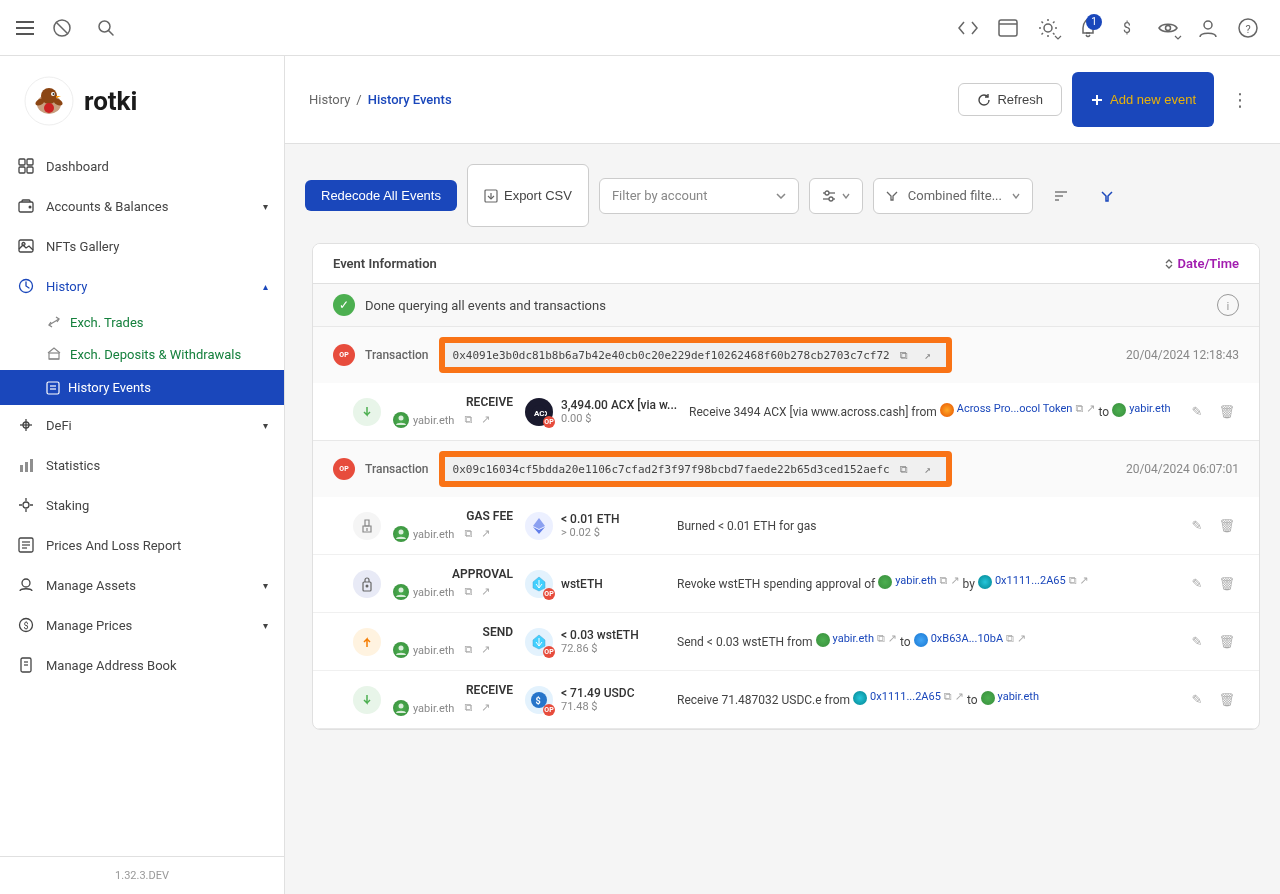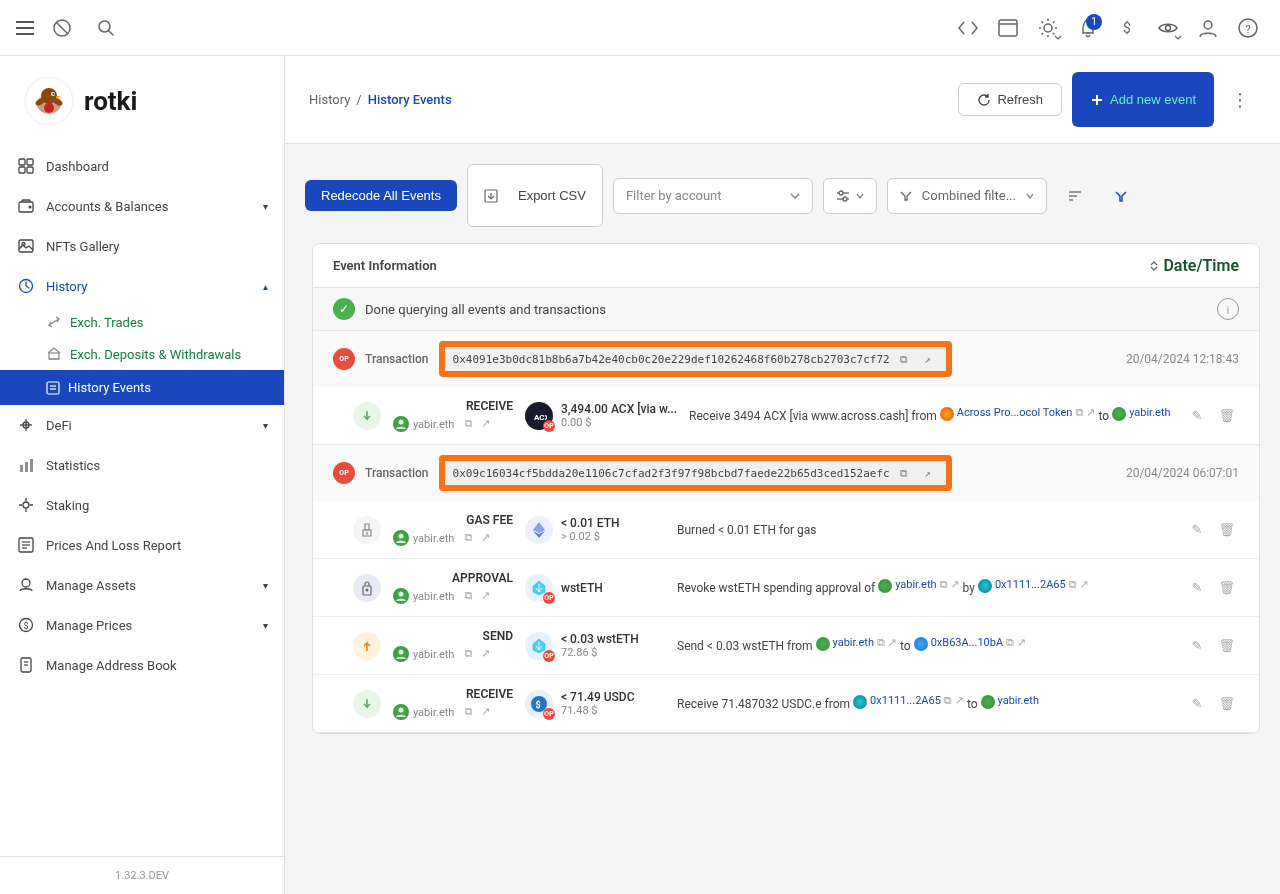--- a/index.html
+++ b/index.html
@@ -31,38 +31,38 @@
     .nav-sub-item .sub-icon { width: 16px; height: 16px; margin-right: 8px; display: flex; align-items: center; justify-content: center; }
     .sidebar-version { padding: 12px 16px; font-size: 11px; color: #999; text-align: center; border-top: 1px solid #e0e0e0; }
     
     
     .main { flex: 1; overflow-y: auto; background: #f5f5f5; }
     .main-header { background: #fff; padding: 16px 24px; display: flex; align-items: center; justify-content: space-between; border-bottom: 1px solid #e0e0e0; }
     .breadcrumb { font-size: 13px; color: #666; display: flex; align-items: center; gap: 6px; }
     .breadcrumb-current { color: #1a47bb; font-weight: 500; }
     .header-actions { display: flex; align-items: center; gap: 10px; }
     .btn-refresh { display: flex; align-items: center; gap: 6px; padding: 8px 18px; border: 1px solid #ccc; border-radius: 6px; background: #fff; cursor: pointer; color: #444; font-size: 13px; }
-    .btn-add { display: flex; align-items: center; gap: 6px; padding: 20px 18px; border: none; border-radius: 6px; background: #1a47bb; cursor: pointer; color: #5eead4; font-size: 13px; }
+    .btn-add { display: flex; align-items: center; gap: 6px; padding: 20px 18px; border: none; border-radius: 6px; background: #1a47bb; cursor: pointer; color: #eab308; font-size: 13px; }
     .btn-more { width: 32px; height: 32px; display: flex; align-items: center; justify-content: center; border: none; background: none; cursor: pointer; color: #666; font-size: 18px; border-radius: 4px; }
     
     
     .content { padding: 20px; }
     .toolbar { display: flex; align-items: center; gap: 10px; margin-bottom: 16px; flex-wrap: wrap; }
     .btn-redecode { padding: 8px 16px; background: #1a47bb; color: white; border: none; border-radius: 6px; cursor: pointer; font-size: 13px; font-weight: 500; }
-    .btn-export { display: flex; align-items: center; gap: 20px; padding: 23px 16px; border: 1px solid #ccc; border-radius: 6px; background: #fff; cursor: pointer; color: #444; font-size: 13px; }
+    .btn-export { display: flex; align-items: center; gap: 6px; padding: 23px 16px; border: 1px solid #ccc; border-radius: 6px; background: #fff; cursor: pointer; color: #444; font-size: 13px; }
     .filter-select { display: flex; align-items: center; padding: 0 12px; border: 1px solid #ccc; border-radius: 6px; background: #fff; height: 36px; cursor: pointer; min-width: 200px; justify-content: space-between; font-size: 13px; color: #888; }
     .filter-btn { display: flex; align-items: center; gap: 6px; padding: 0 12px; border: 1px solid #ccc; border-radius: 6px; background: #fff; height: 36px; cursor: pointer; color: #444; font-size: 13px; }
     .filter-combined { display: flex; align-items: center; padding: 0 12px; border: 1px solid #ccc; border-radius: 6px; background: #fff; height: 36px; cursor: pointer; min-width: 160px; justify-content: space-between; font-size: 13px; color: #666; }
     .toolbar-icon-btn { width: 36px; height: 36px; display: flex; align-items: center; justify-content: center; border: none; background: none; cursor: pointer; color: #666; font-size: 16px; }
     
     
     .events-table { background: #fff; border-radius: 8px; border: 1px solid #e0e0e0; overflow: hidden; margin-left: 7px; }
     .table-header { display: flex; align-items: center; padding: 12px 20px; border-bottom: 1px solid #e0e0e0; background: #fff; }
     .table-header-event { flex: 1; font-weight: 600; font-size: 13px; color: #444; }
-    .table-header-date { display: flex; align-items: center; gap: 4px; font-weight: 600; font-size: 16px; color: #14532d; cursor: pointer; }
+    .table-header-date { display: flex; align-items: center; gap: 4px; font-weight: 600; font-size: 13px; color: #a21caf; cursor: pointer; }
     
     
     .status-row { display: flex; align-items: center; padding: 10px 20px; background: #f8f8f8; border-bottom: 1px solid #e8e8e8; }
     .status-icon { width: 22px; height: 22px; border-radius: 50%; background: #4caf50; display: flex; align-items: center; justify-content: center; color: white; font-size: 12px; margin-right: 10px; flex-shrink: 0; }
     .status-text { flex: 1; font-size: 13px; color: #444; }
     .status-info { width: 22px; height: 22px; border-radius: 50%; border: 1px solid #999; display: flex; align-items: center; justify-content: center; color: #999; font-size: 11px; cursor: pointer; }
     
     
     .tx-row { border-bottom: 1px solid #e8e8e8; }
     .tx-header { display: flex; align-items: center; padding: 10px 20px; background: #fafafa; gap: 10px; }

